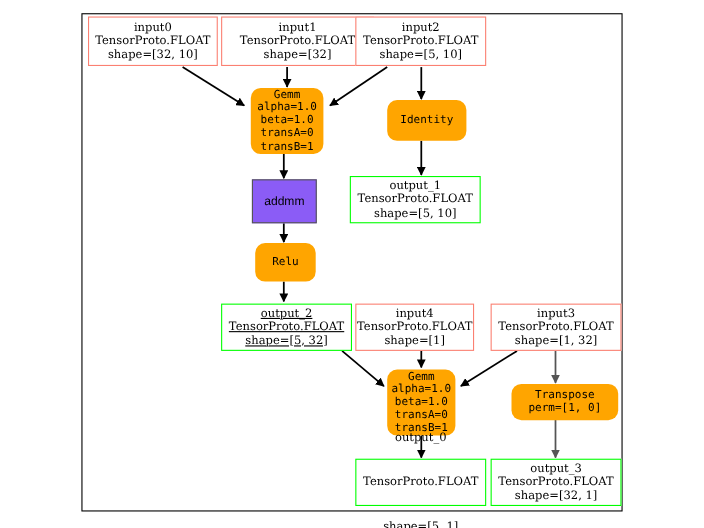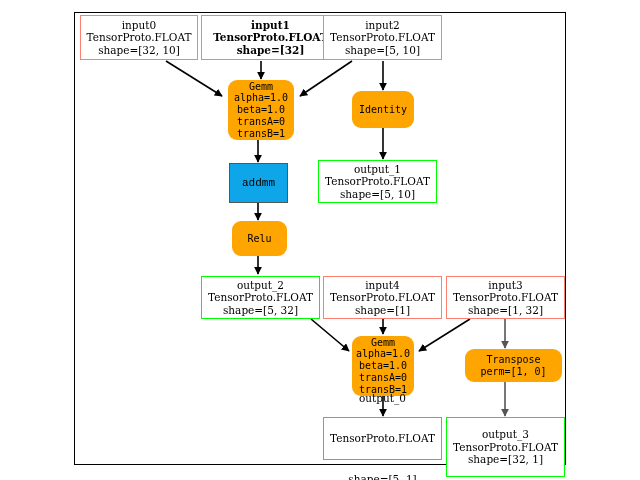--- a/index.html
+++ b/index.html
@@ -59,23 +59,23 @@
   .op-node {
     background: #ffa500;
     border-radius: 9px;
     font-family: "DejaVu Sans Mono", monospace;
     font-size: 10px;
     color: #000000;
     border: none;
   }
   .op-node .ln { display: block; white-space: nowrap; }
   .fn-node {
-    background: #0ea5e9;
+    background: #8b5cf6;
     border: 1.5px solid #555555;
-    font-family: Liberation Mono, monospace;
+    font-family: Liberation Sans, sans-serif;
     font-size: 11px;
     color: #000000;
     text-align: right;
   }
 </style>
 </head>
 <body>
 
 <div id="canvas">
 
@@ -119,65 +119,65 @@
 
     <path d="M 505,381 L 505,416" stroke="#555555" stroke-width="1.6" fill="none" marker-end="url(#ahg)"></path>
   </svg>
 
   <div class="node io-node io-input" style="left:80px; top:15px; width:118px; height:45px;">
     <span class="ln">input0</span>
     <span class="ln">TensorProto.FLOAT</span>
     <span class="ln">shape=[32, 10]</span>
   </div>
 
-  <div class="node io-node io-input" style="left:201px; top:15px; width:139px; height:45px;font-weight:bold;">
+  <div class="node io-node io-input" style="left:201px; top:15px; width:139px; height:45px;">
     <span class="ln">input1</span>
     <span class="ln">TensorProto.FLOAT</span>
     <span class="ln">shape=[32]</span>
   </div>
 
   <div class="node io-node io-input" style="left:323px; top:15px; width:119px; height:45px;text-align:right;">
     <span class="ln">input2</span>
     <span class="ln">TensorProto.FLOAT</span>
     <span class="ln">shape=[5, 10]</span>
   </div>
 
   <div class="node op-node" style="left:228px; top:80px; width:66px; height:60px;">
     <span class="ln">Gemm</span>
     <span class="ln">alpha=1.0</span>
     <span class="ln">beta=1.0</span>
     <span class="ln">transA=0</span>
     <span class="ln">transB=1</span>
   </div>
 
-  <div class="node op-node" style="left:352px; top:91px; width:62px; height:37px;">
+  <div class="node op-node" style="left:352px; top:91px; width:72px; height:37px;">
     <span class="ln">Identity</span>
   </div>
 
   <div class="node io-node io-output" style="left:318px; top:160px; width:119px; height:43px;">
     <span class="ln">output_1</span>
     <span class="ln">TensorProto.FLOAT</span>
     <span class="ln">shape=[5, 10]</span>
   </div>
 
   <div class="node fn-node" style="left:229px; top:163px; width:59px; height:40px;">
     <span class="ln">addmm</span>
   </div>
 
   <div class="node op-node" style="left:232px; top:221px; width:55px; height:35px;">
     <span class="ln">Relu</span>
   </div>
 
-  <div class="node io-node io-output" style="left:201px; top:276px; width:119px; height:43px;">
+  <div class="node io-node io-output" style="left:201px; top:276px; width:119px; height:43px;text-decoration:underline;">
     <span class="ln">output_2</span>
     <span class="ln">TensorProto.FLOAT</span>
     <span class="ln">shape=[5, 32]</span>
   </div>
 
-  <div class="node io-node io-input" style="left:323px; top:276px; width:119px; height:43px;">
+  <div class="node io-node io-input" style="left:323px; top:276px; width:108px; height:43px;">
     <span class="ln">input4</span>
     <span class="ln">TensorProto.FLOAT</span>
     <span class="ln">shape=[1]</span>
   </div>
 
   <div class="node io-node io-input" style="left:446px; top:276px; width:119px; height:43px;">
     <span class="ln">input3</span>
     <span class="ln">TensorProto.FLOAT</span>
     <span class="ln">shape=[1, 32]</span>
   </div>
@@ -194,19 +194,19 @@
     <span class="ln">Transpose</span>
     <span class="ln">perm=[1, 0]</span>
   </div>
 
   <div class="node io-node io-output" style="left:323px; top:417px; width:119px; height:43px;gap:28px;">
     <span class="ln">output_0</span>
     <span class="ln">TensorProto.FLOAT</span>
     <span class="ln">shape=[5, 1]</span>
   </div>
 
-  <div class="node io-node io-output" style="left:446px; top:417px; width:119px; height:60px;">
+  <div class="node io-node io-output" style="left:446px; top:417px; width:119px; height:43px;">
     <span class="ln">output_3</span>
     <span class="ln">TensorProto.FLOAT</span>
     <span class="ln">shape=[32, 1]</span>
   </div>
 
 </div>
 
 </body></html>

